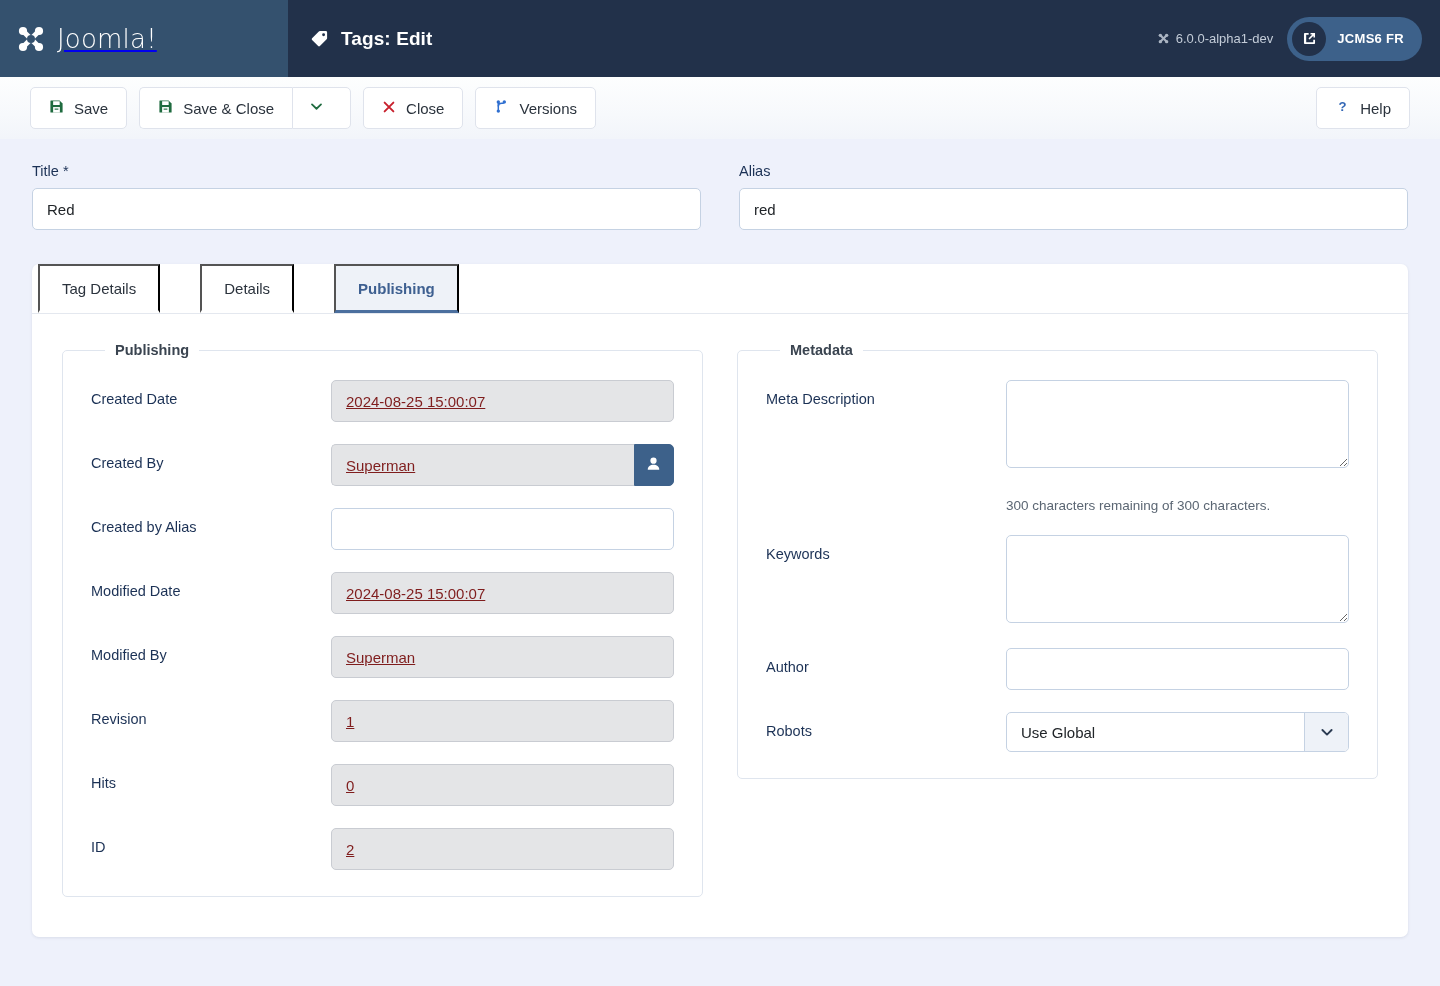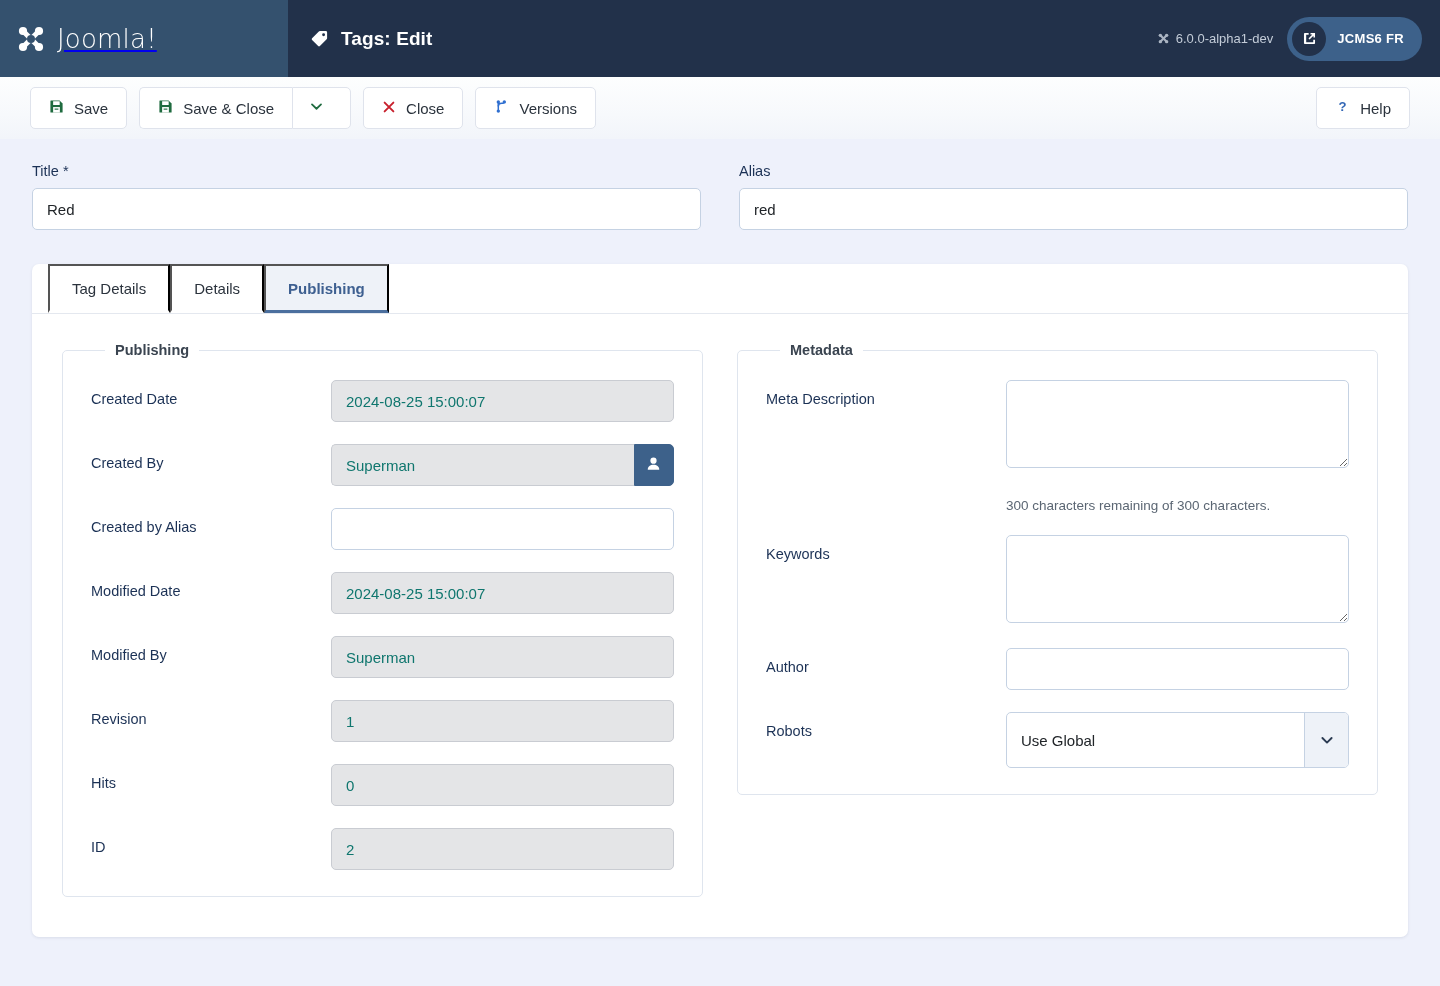--- a/index.html
+++ b/index.html
@@ -101,21 +101,22 @@
 
   
   .card {
     margin:34px 32px 0 32px;
     background:#fff; border-radius:7px;
     box-shadow:0 1px 3px rgba(32,50,80,.10);
     min-height:664px;
   }
   .tabs {
     display:flex; border-bottom:1px solid #e4e8ef;
-    padding:0 16px;
+    padding:0 6px;
+    gap:40px;
   }
   .tab {
     padding:14px 22px 13px 22px;
     font-size:15px; color:#2b333d; cursor:pointer;
     border-bottom:3px solid transparent;
     background:transparent;
     font-family:"Liberation Sans", sans-serif;
   }
   .tab.active {
     color:#3e6091; font-weight:bold;
@@ -146,42 +147,42 @@
   .row-field { flex:1; max-width:345px; }
 
   .inp {
     width:100%; height:42px;
     border:1px solid #c5d2e3; border-radius:5px;
     background:#fff; padding:0 14px;
     font-size:15px; color:#212529;
     font-family:"Liberation Sans", sans-serif;
   }
   .inp.disabled {
-    background:#e4e5e7; border-color:#c9ccd2; color:#0f766e;
+    background:#e4e5e7; border-color:#c9ccd2; color:#7f1d1d;text-decoration:underline;
   }
   .inp-group { display:flex; }
   .inp-group .inp { border-radius:5px 0 0 5px; border-right:none; }
   .user-btn {
     width:44px; height:42px; background:#3d618a;
     border:1px solid #3d618a; border-radius:0 5px 5px 0;
     display:flex; align-items:center; justify-content:center;
     cursor:pointer;
   }
   .ta {
     width:100%; height:88px;
     border:1px solid #c5d2e3; border-radius:5px;
     background:#fff; padding:8px 12px;
     font-size:15px; resize:vertical;
     font-family:"Liberation Sans", sans-serif;
   }
   .counter { display:block; color:#5b6673; font-size:13.5px; margin-top:27px; }
 
   .select-wrap { position:relative; width:100%; }
   .sel {
-    width:100%; height:56px;
+    width:100%; height:40px;
     border:1px solid #c5d2e3; border-radius:5px;
     background:#fff; padding:0 46px 0 14px;
     font-size:15px; color:#212529;
     appearance:none; -webkit-appearance:none;
     font-family:"Liberation Sans", sans-serif;
     cursor:pointer;
   }
   .sel-caret {
     position:absolute; right:1px; top:1px; bottom:1px; width:44px;
     background:#eef2f8; border-left:1px solid #c5d2e3;

